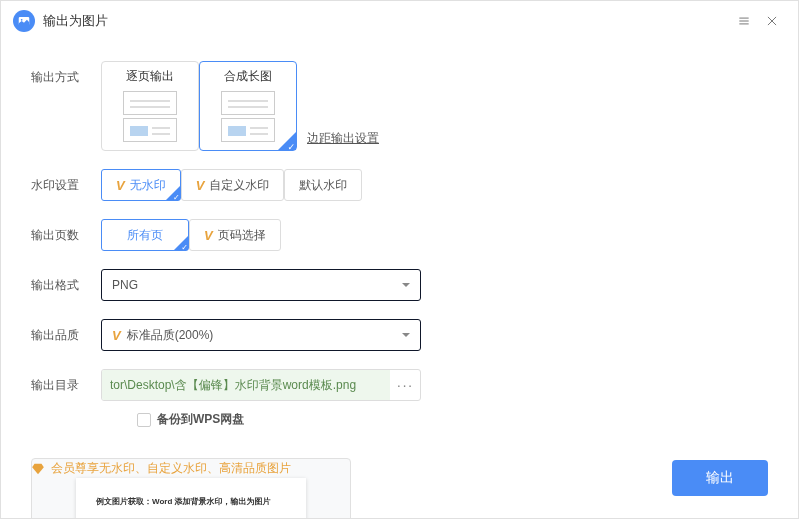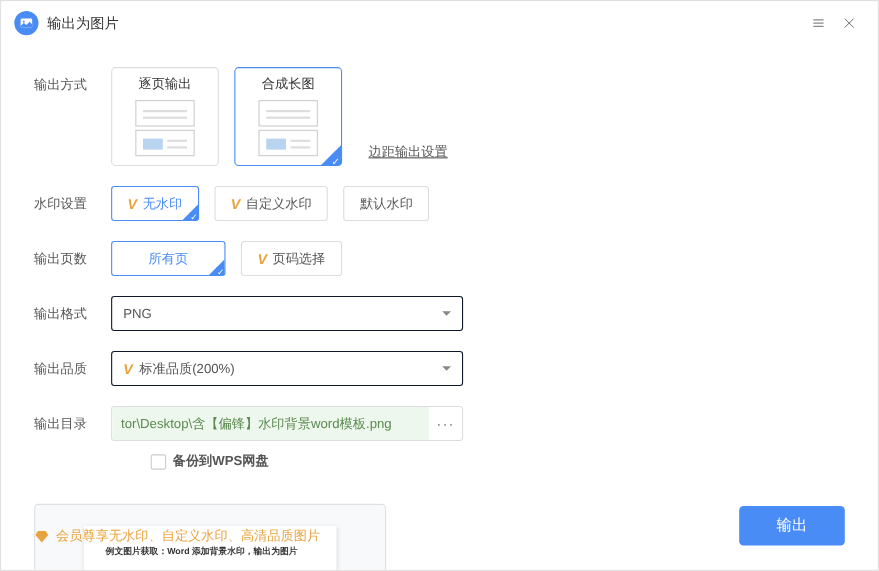--- a/index.html
+++ b/index.html
@@ -10,21 +10,21 @@
 .header-icon svg { width: 14px; height: 14px; fill: #fff; }
 .header-title { font-size: 13px; color: #333; margin-left: 8px; flex: 1; }
 .header-btn { width: 28px; height: 28px; display: flex; align-items: center; justify-content: center; cursor: pointer; color: #666; }
 .header-btn svg { width: 14px; height: 14px; stroke: #666; stroke-width: 1.5; fill: none; }
 
 .content { display: flex; padding: 20px 30px 0 30px; gap: 30px; flex-direction: column; }
 
 .left { flex: 1; }
 .row { display: flex; align-items: flex-start; margin-bottom: 18px; }
 .row-label { width: 70px; font-size: 12px; color: #555; padding-top: 8px; }
-.row-body { flex: 1; display: flex; align-items: center; flex-wrap: wrap; gap: 14px; }
+.row-body { flex: 1; display: flex; align-items: center; flex-wrap: wrap; gap: 0; }
 
 .mode-card { width: 98px; height: 90px; border: 1px solid #ddd; border-radius: 4px; padding: 6px 0 0 0; display: flex; flex-direction: column; align-items: center; cursor: pointer; position: relative; }
 .mode-card.selected { border-color: #4a8cf6; }
 .mode-card.selected::after { content: ""; position: absolute; right: 0; bottom: 0; border: 9px solid transparent; border-right-color: #4a8cf6; border-bottom-color: #4a8cf6; }
 .mode-card.selected::before { content: "✓"; position: absolute; right: 1px; bottom: -2px; color: #fff; font-size: 9px; z-index: 1; }
 .mode-title { font-size: 12px; color: #333; margin-bottom: 6px; }
 .mode-thumbs { display: flex; flex-direction: column; gap: 3px; }
 .thumb { width: 54px; height: 24px; border: 1px solid #ccc; background: #fff; position: relative; }
 .thumb::before, .thumb::after { content: ""; position: absolute; left: 6px; right: 6px; height: 2px; background: #ddd; }
 .thumb::before { top: 8px; }
@@ -60,21 +60,21 @@
 .preview-toolbar::before { content: ""; position: absolute; left: 4px; top: 1px; width: 20px; height: 10px; background: #e84c3d; }
 .preview-toolbar::after { content: ""; position: absolute; left: 26px; right: 4px; top: 6px; height: 1px; background: #e84c3d; }
 .preview-dialog { width: 150px; height: 150px; border: 1px solid #aaa; background: #f0f0f0; margin: 6px 0 6px 10px; padding: 4px; }
 .preview-dialog .dtitle { height: 10px; background: linear-gradient(#6a9edb, #4a7ec0); margin: -4px -4px 4px -4px; }
 .preview-dialog .dfield { height: 8px; background: #fff; border: 1px solid #ccc; margin: 3px 0; width: 60%; }
 .preview-dialog .dcontent { display: flex; gap: 6px; }
 .preview-dialog .dleft { flex: 1; }
 .preview-dialog .dright { width: 50px; height: 70px; background: #fff; border: 1px solid #ccc; }
 .edit-wm-btn { position: absolute; bottom: 30px; left: 50%; transform: translateX(-50%); height: 30px; padding: 0 14px; border: 1px solid #ddd; border-radius: 3px; background: #fff; font-size: 12px; color: #555; display: inline-flex; align-items: center; gap: 5px; cursor: pointer; }
 
-.footer { position: absolute; bottom: 22px; left: 30px; right: 30px; display: flex; align-items: flex-end; justify-content: space-between; }
+.footer { position: absolute; bottom: 22px; left: 30px; right: 30px; display: flex; align-items: flex-start; justify-content: space-between; }
 .member-note { display: flex; align-items: center; gap: 6px; font-size: 12px; color: #e8a33d; }
 .member-note .dia { width: 14px; height: 14px; }
 .export-btn { width: 96px; height: 36px; background: #4a8cf6; color: #fff; border: none; border-radius: 4px; font-size: 14px; cursor: pointer; }
 </style>
 </head>
 <body>
 
 <div class="header">
   <span class="header-icon">
     <svg viewBox="0 0 24 24">
@@ -136,21 +136,21 @@
           </div>
         <div class="opt-btn">
             <span>默认水印</span>
           </div>
       </div>
     </div>
 
     <div class="row">
       <div class="row-label">输出页数</div>
       <div class="row-body">
-        <div class="opt-btn selected" style="width:104px;justify-content:center">
+        <div class="opt-btn selected" style="width:88px;justify-content:center">
             <span>所有页</span>
           </div>
         <div class="opt-btn">
             <span class="vip">V</span>
             <span>页码选择</span>
           </div>
       </div>
     </div>
 
     <div class="row">

